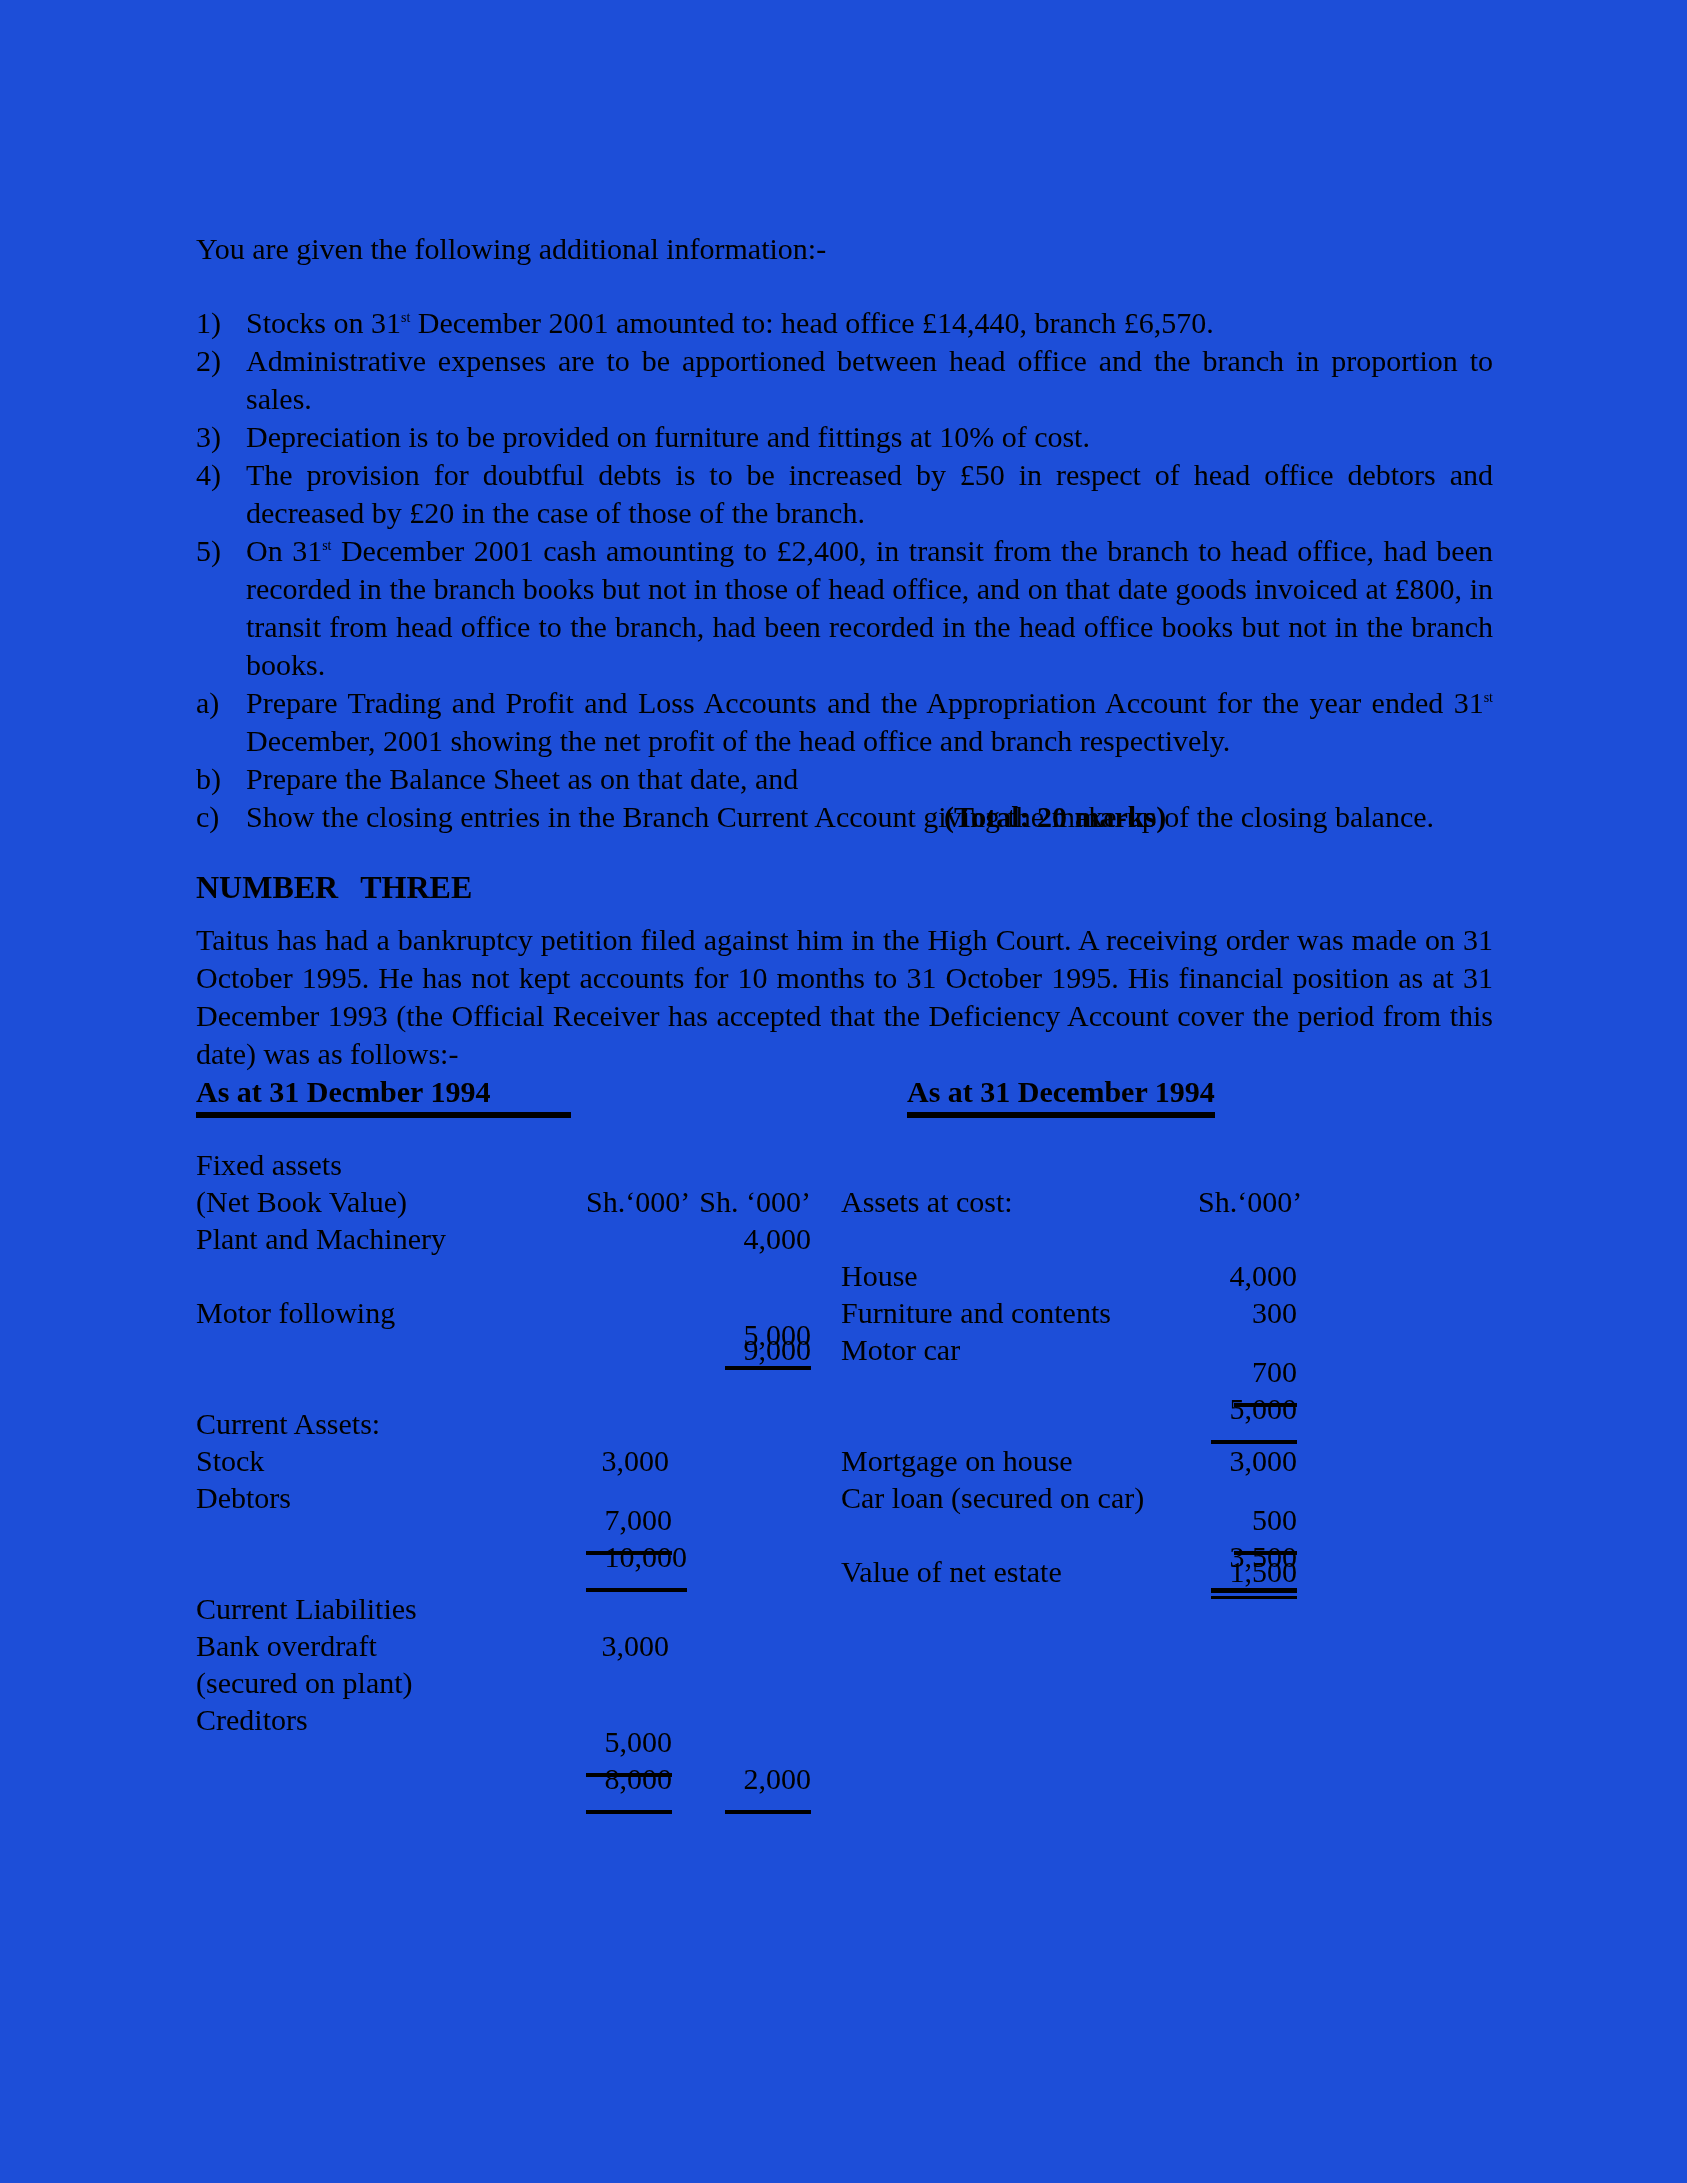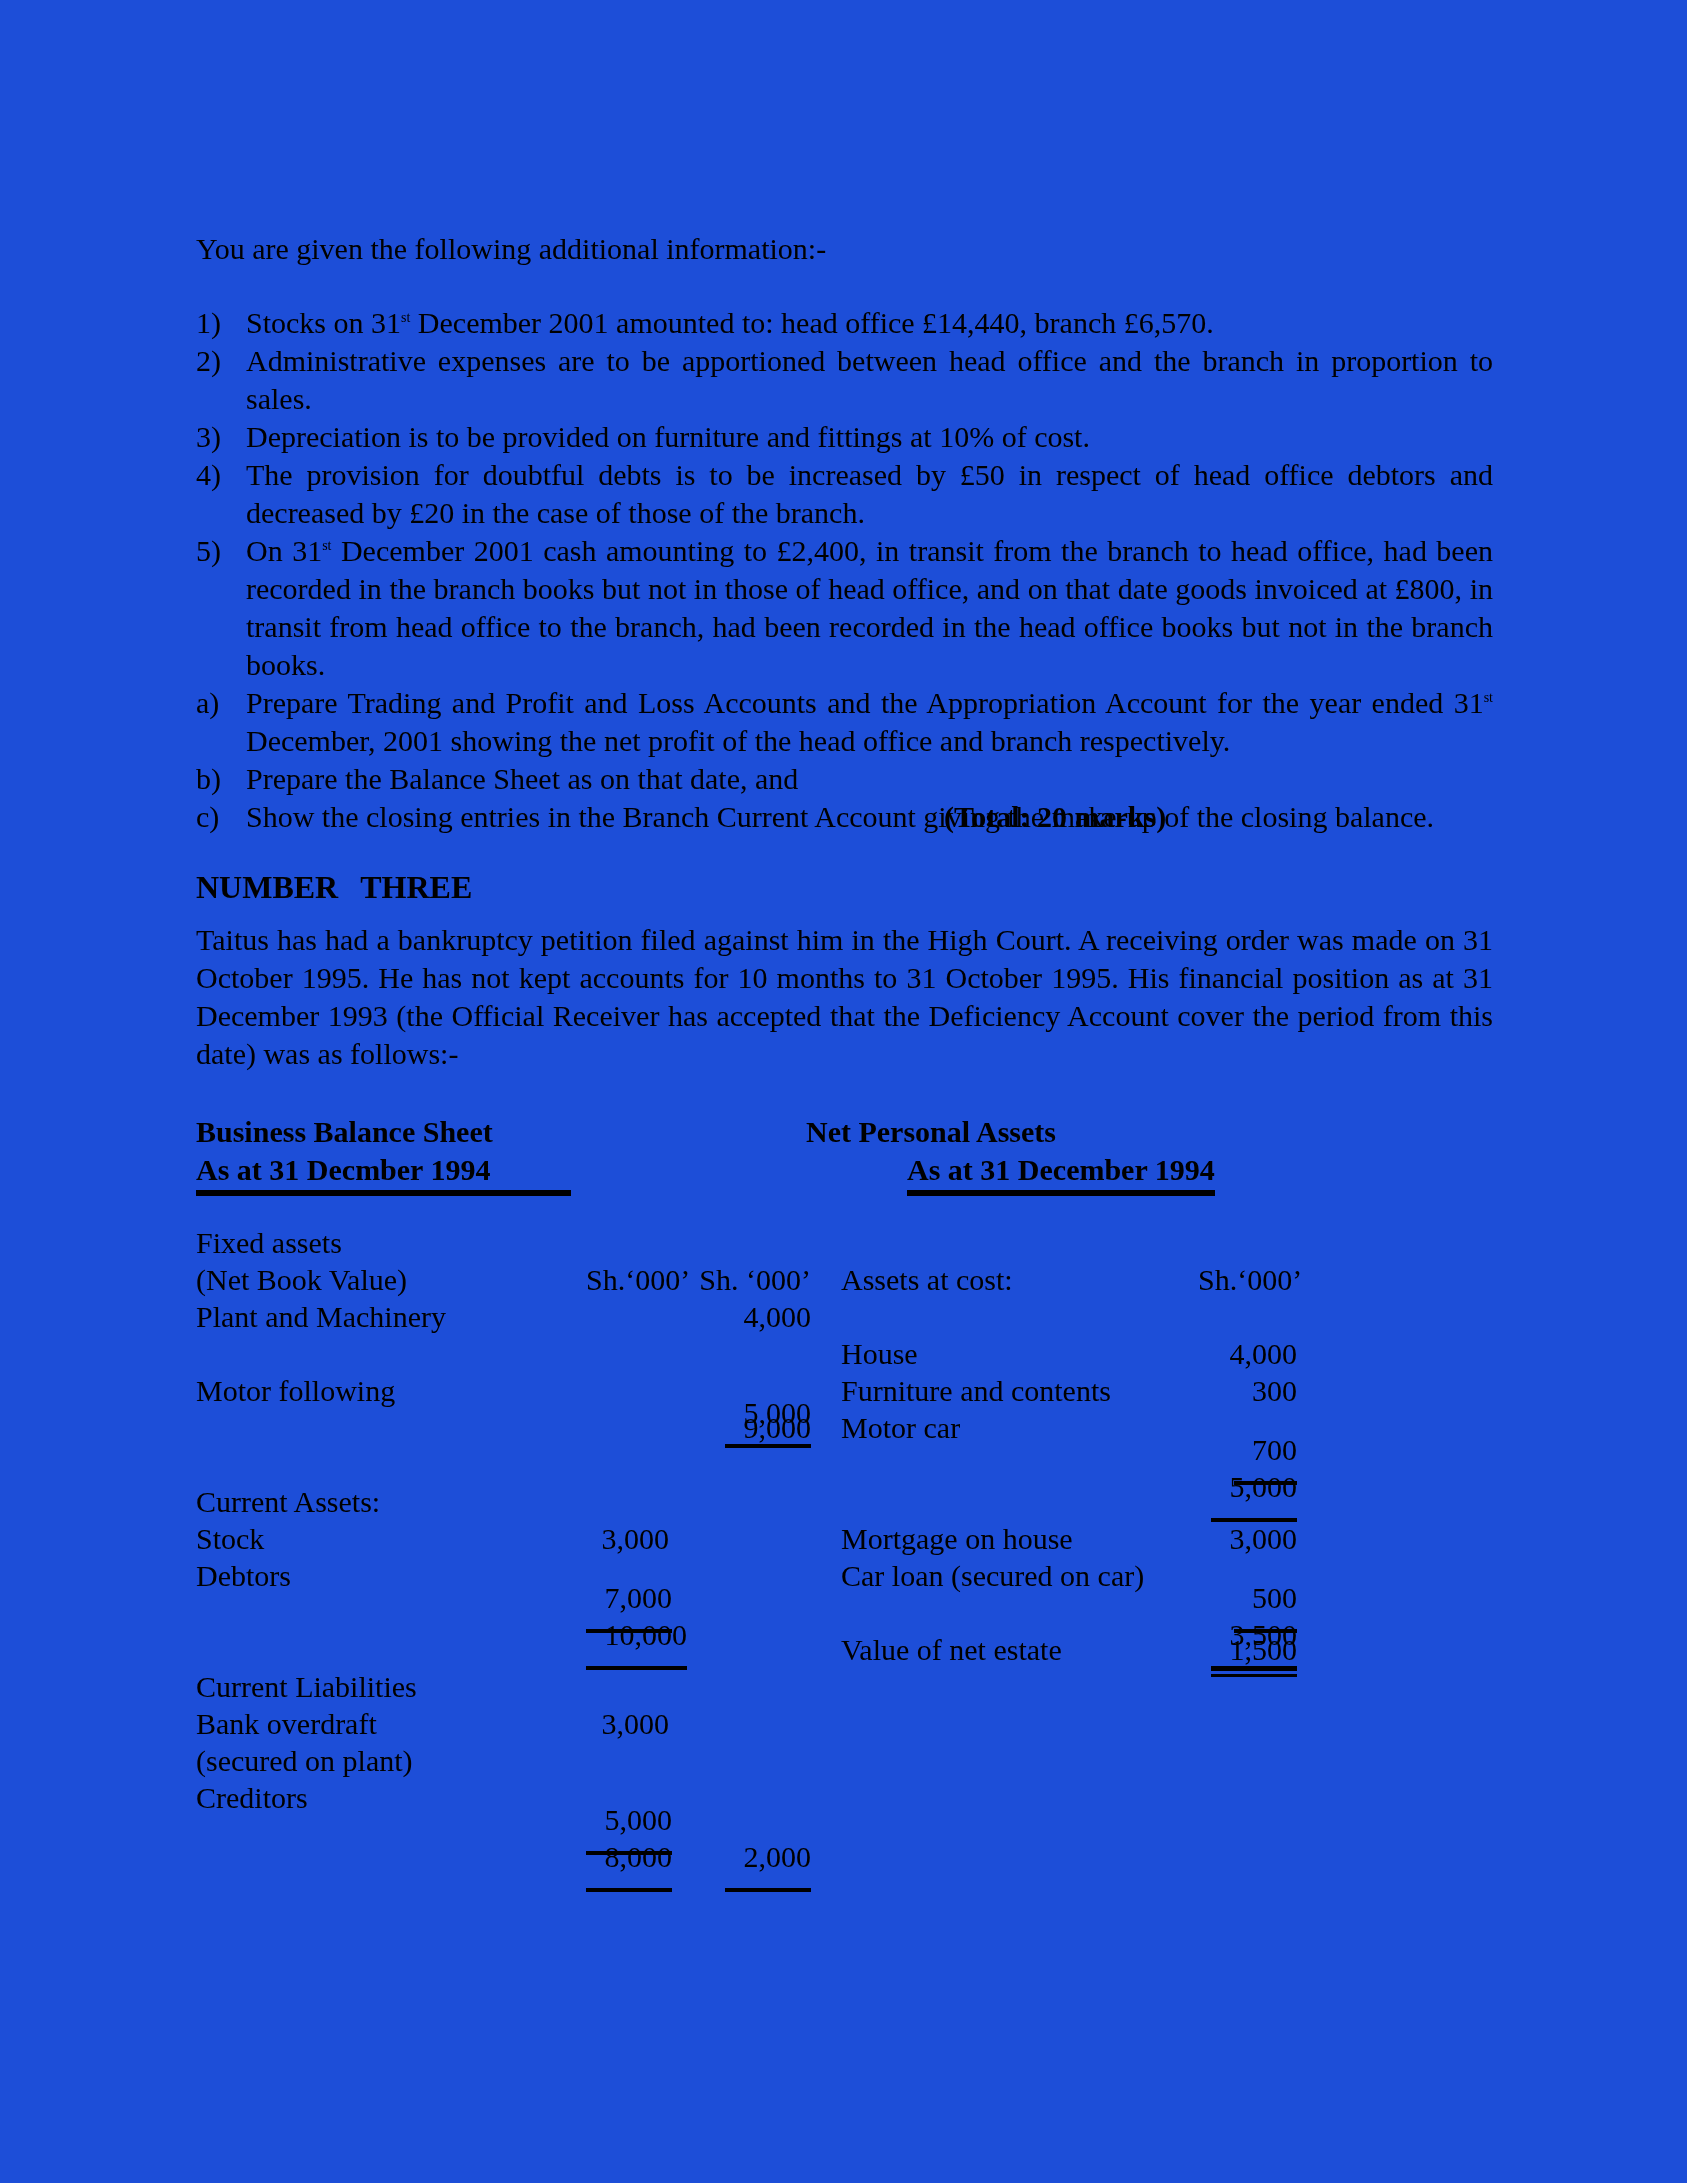--- a/index.html
+++ b/index.html
@@ -55,24 +55,20 @@
     <ol id="req-list">
         <li class="list-item"><span class="marker">a)</span>Prepare Trading and Profit and Loss Accounts and the Appropriation Account for the year ended 31<sup>st</sup> December, 2001 showing the net profit of the head office and branch respectively.</li>
         <li class="list-item"><span class="marker">b)</span>Prepare the Balance Sheet as on that date, and</li>
         <li class="list-item"><span class="marker">c)</span>Show the closing entries in the Branch Current Account giving the make-up of the closing balance.<span class="marks">(Total: 20 marks)</span></li>
       </ol>
 
     <h2 class="section-heading">NUMBER THREE</h2>
 
     <p class="para">Taitus  has had a bankruptcy petition filed against him in the High Court.  A receiving order was made on 31 October 1995.  He has not kept accounts for 10 months to 31 October 1995.  His financial position as at 31 December 1993 (the Official Receiver has accepted that the Deficiency Account cover the period from this date) was as follows:-</p>
 
-    <div class="titles">
-      <span class="pos-left">Business Balance Sheet</span>
-      <span class="pos-right-title">Net Personal Assets</span>
-    </div>
     <div class="subtitles">
       <span class="pos-left underline-heavy sub-left-pad">As at 31 Decmber 1994</span>
       <span class="pos-right-sub underline-heavy">As at 31 December 1994</span>
     </div>
 
     <div class="tbl" id="tbl">
         <div class="c1">Fixed assets</div>
         <div class="c2"></div>
         <div class="c3"></div>
         <div class="c4"></div>

